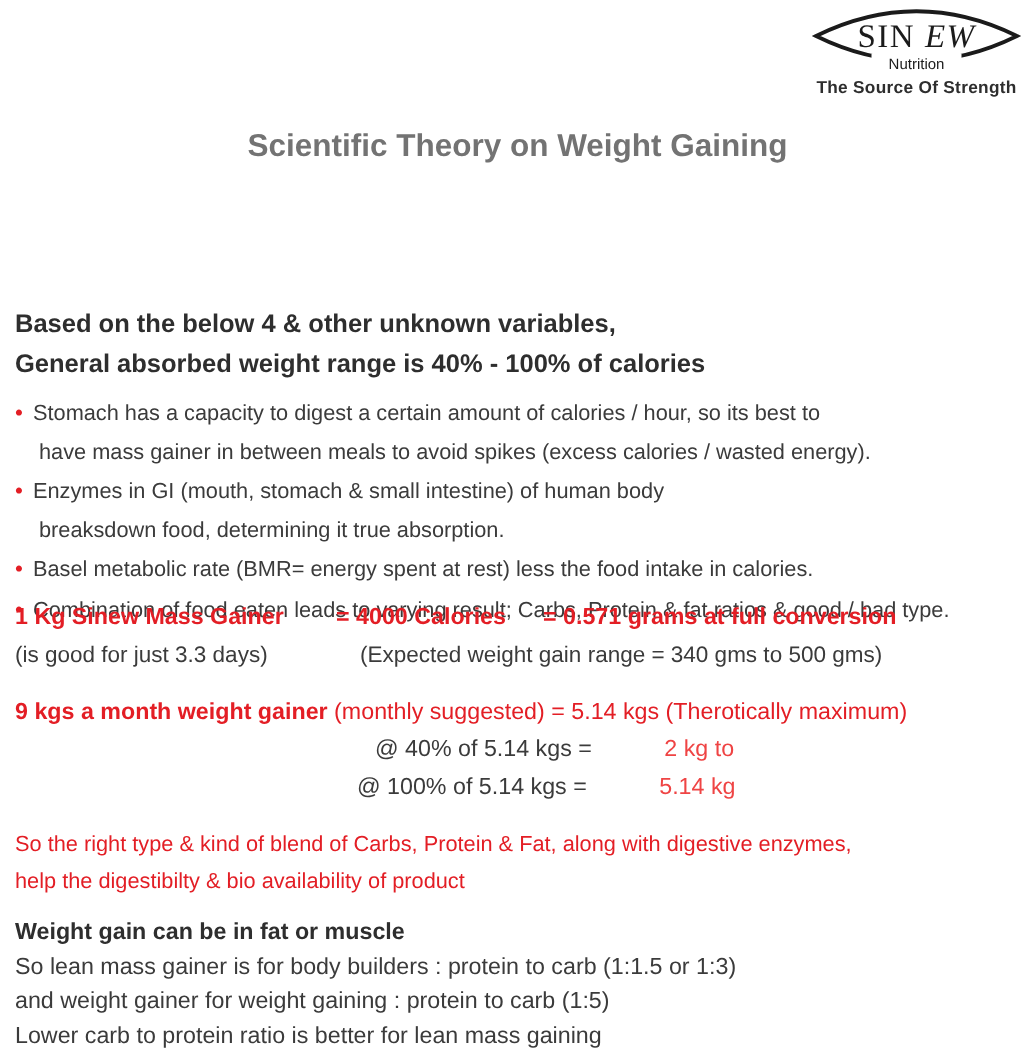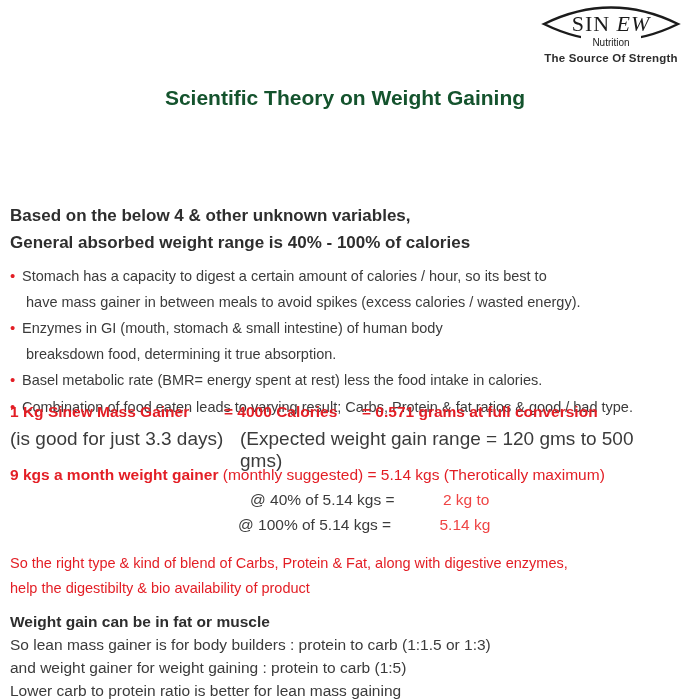--- a/index.html
+++ b/index.html
@@ -9,35 +9,35 @@
     background:#ffffff;
     font-family:"Liberation Sans","DejaVu Sans",sans-serif;
     color:#3b3b3b;
     overflow:hidden;
   }
   
   .logo{position:absolute;top:0;right:4px;width:150px;text-align:center;}
   .logo-tagline{font-size:11.5px;font-weight:bold;color:#2e2e2e;margin-top:-2px;letter-spacing:.2px;}
   
   .title{position:absolute;top:86px;left:0;width:690px;text-align:center;
-         font-size:21px;font-weight:bold;color:#14532d;}
+         font-size:21px;font-weight:bold;color:#737373;}
   
   .intro{position:absolute;top:136px;left:10px;font-size:15.5px;line-height:27px;}
   
   .statement{position:absolute;top:202px;left:10px;font-size:17px;font-weight:bold;
              line-height:27px;color:#2e2e2e;}
   
   .bullets{position:absolute;top:263px;left:10px;width:676px;font-size:14.5px;line-height:25.5px;}
   .b-line{white-space:nowrap;}
   .dot{color:#e31e25;display:inline-block;width:12px;font-size:15px;}
   .b-cont{padding-left:16px;white-space:nowrap;}
   
   .gainer-row1{position:absolute;top:403px;left:10px;width:670px;height:25px;
                color:#e31e25;font-weight:bold;font-size:15.5px;}
-  .gainer-row2{position:absolute;top:428px;left:10px;width:670px;height:25px;font-size:19px;}
+  .gainer-row2{position:absolute;top:428px;left:10px;width:670px;height:25px;font-size:15px;}
   .gr-a{position:absolute;left:0;}
   .gr-b1{position:absolute;left:214px;}
   .gr-c1{position:absolute;left:352px;}
   .gr-b2{position:absolute;left:230px;}
   
   .monthly{position:absolute;top:466px;left:10px;font-size:15.5px;color:#e31e25;white-space:nowrap;}
   .monthly .bold{font-weight:bold;}
   .calc1{position:absolute;top:491px;left:250px;font-size:15.5px;color:#3b3b3b;white-space:nowrap;}
   .calc2{position:absolute;top:516px;left:238px;font-size:15.5px;color:#3b3b3b;white-space:nowrap;}
   .red{color:#ef4444;margin-left:44px;}
@@ -87,21 +87,21 @@
     </div>
   </div>
 
   <div class="gainer-row1">
     <span class="gr-a">1 Kg Sinew Mass Gainer</span>
     <span class="gr-b1">= 4000 Calories</span>
     <span class="gr-c1">= 0.571 grams at full conversion</span>
   </div>
   <div class="gainer-row2">
     <span class="gr-a">(is good for just 3.3 days)</span>
-    <span class="gr-b2">(Expected weight gain range = 120 gms to 500 gms)</span>
+    <span class="gr-b2">(Expected weight gain range = 340 gms to 500 gms)</span>
   </div>
 
   <div class="monthly">
     <span class="bold">9 kgs a month weight gainer</span><span> (monthly suggested) = 5.14 kgs (Therotically maximum)</span>
   </div>
   <div class="calc1">
     <span>@ 40% of 5.14 kgs = </span><span class="red">2 kg to</span>
   </div>
   <div class="calc2">
     <span>@ 100% of 5.14 kgs = </span><span class="red">5.14 kg</span>

